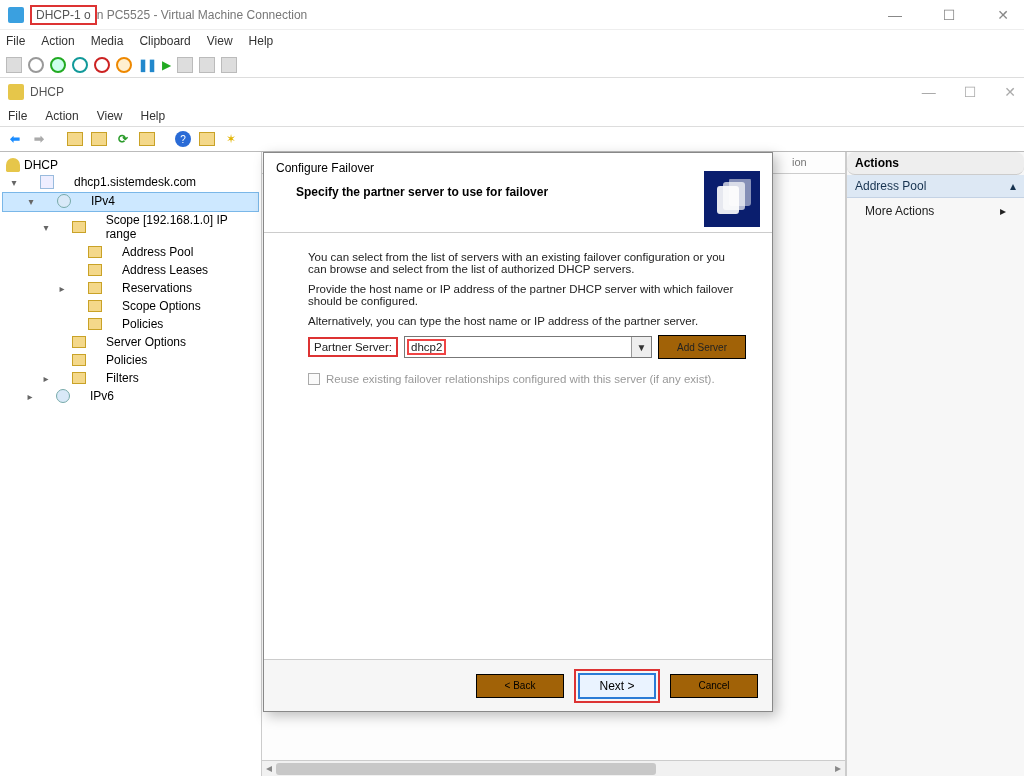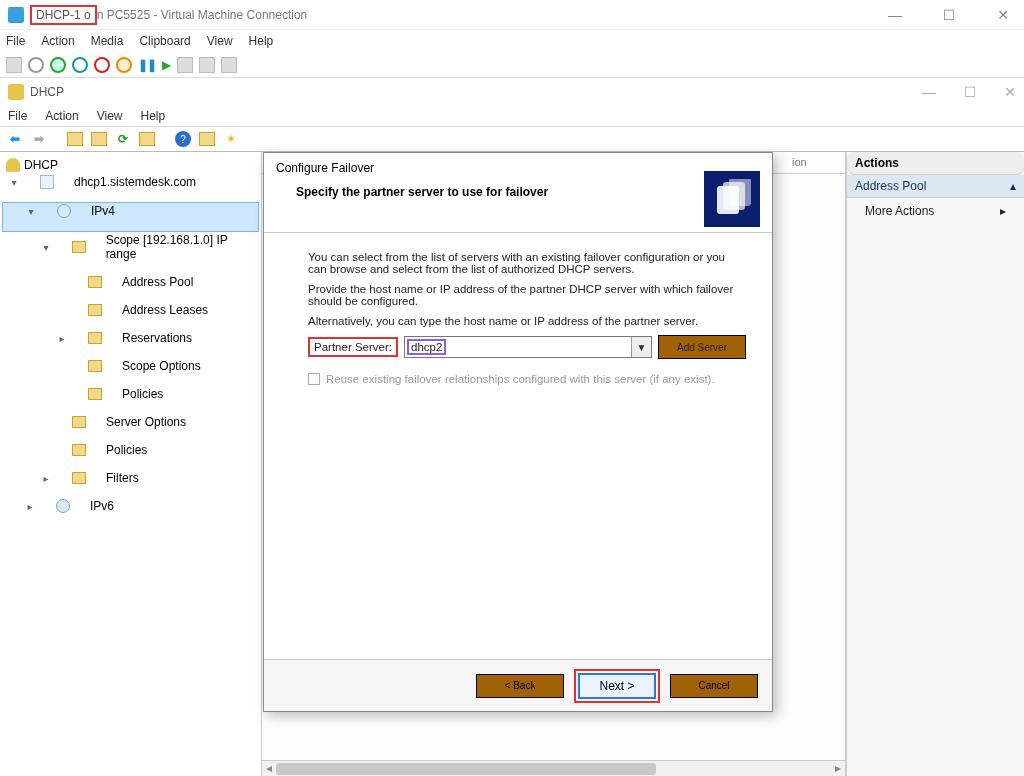--- a/index.html
+++ b/index.html
@@ -107,21 +107,21 @@
     position:relative;
   }
   .tree-pane {
     width: 262px;
     border-right:1px solid #ccc;
     padding: 4px 2px;
     overflow:hidden;
   }
   .tree-root { display:flex; align-items:center; gap:4px; padding:2px 4px;}
   .tree-root .cup{width:14px;height:14px;background:#e6c64a;border-radius:50% 50% 10% 10%;}
-  .tree-item { display:flex; align-items:center; gap:20px; padding:1px 0 13px 4px;}
+  .tree-item { display:flex; align-items:center; gap:20px; padding:1px 0 3px 4px;}
   .tw0{padding-left:6px;} .tw1{padding-left:22px;} .tw2{padding-left:38px;}
   .tw3{padding-left:54px;}
   .twist{width:12px;text-align:center;color:#666;font-size:10px;}
   .twist.open::before{content:"▾";}
   .twist.closed::before{content:"▸";}
   .twist.none::before{content:" ";}
   .srv-ic{width:14px;height:14px;background:#eef;border:1px solid #9bd;}
   .globe-ic{width:14px;height:14px;border-radius:50%;background:#d9e9f8;border:1px solid #7aa;}
   .fold-sm{width:14px;height:12px;background:#f4d88a;border:1px solid #c9a227;}
   .sel { background:#cde8ff; border:1px solid #7ab7e8; }
@@ -186,21 +186,21 @@
   }
   .wiz-body p{margin:4px 0 8px 0;}
   .field-row{display:flex;align-items:center;gap:6px;margin-top:6px;}
   .field-label-box{border:2px solid #d33;padding:2px 4px;}
   .combo{
     flex:1; height:22px;
     border:1px solid #777; background:#fff;
     display:flex; align-items:center;
     position:relative;
   }
-  .combo .val-wrap{border:2px solid #8b5cf6;padding:0 2px;margin-left:2px;}
+  .combo .val-wrap{border:2px solid #ef4444;padding:0 2px;margin-left:2px;}
   .combo .caret{
     position:absolute; right:0; top:0; bottom:0;
     width:20px;background:#eee;border-left:1px solid #999;
     display:flex;align-items:center;justify-content:center;color:#333;font-size:10px;
   }
   .btn-std{
     height:24px;min-width:88px;
     background:#a16207;border:1px solid #000000;
     display:flex;align-items:center;justify-content:center;
     font-size:10px;padding:0 10px;

